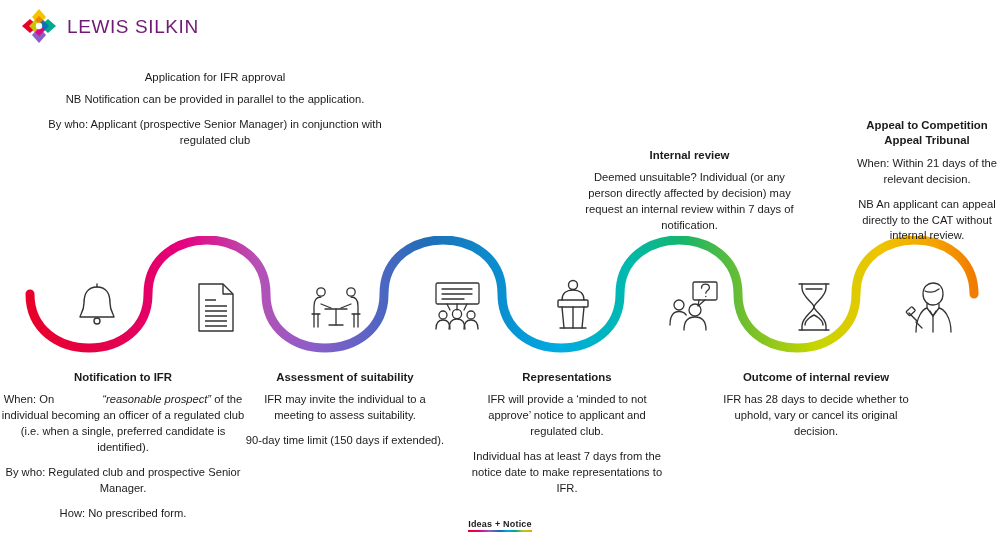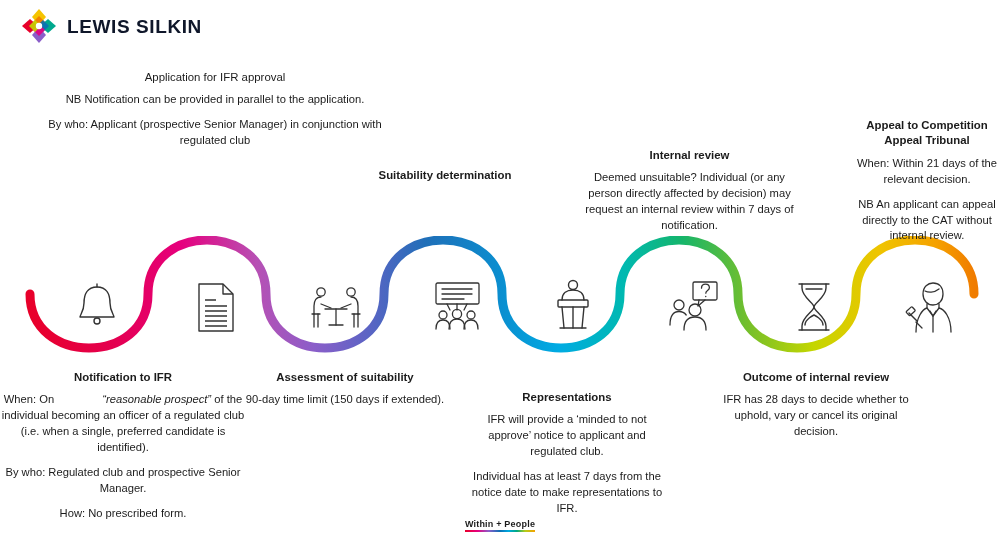--- a/index.html
+++ b/index.html
@@ -14,22 +14,22 @@
   }
   #stage{position:relative;width:1000px;height:538px;}
 
   
   .logo-wrap{
     position:absolute;left:20px;top:7px;
     display:flex;align-items:center;gap:9px;
   }
   .logo-mark{position:relative;width:38px;height:38px;}
   .logo-text{
-    font-size:19px;font-weight:bold;letter-spacing:.6px;
-    color:#0f172a;line-height:1;
+    font-size:19px;font-weight:normal;letter-spacing:.6px;
+    color:#701a75;line-height:1;
   }
 
   
   #wave{position:absolute;left:0;top:236px;width:1000px;height:145px;}
 
   
   .icon{position:absolute;}
   .icon svg{display:block;}
 
   
@@ -228,26 +228,26 @@
         <p><span class="lbl">By who</span><span>: Regulated club and prospective Senior Manager.</span></p>
         <p><span class="lbl">How</span><span>: No prescribed form.</span></p>
       </div>
       <div class="tblock" style="left: 40px; top: 70px; width: 350px;">
         <span class="ttl" style="font-weight: normal;">Application for IFR approval</span>
         <p><span>NB Notification can be provided in parallel to the application.</span></p>
         <p><span class="lbl">By who</span><span>: Applicant (prospective Senior Manager) in conjunction with regulated club</span></p>
       </div>
       <div class="tblock" style="left: 245px; top: 370px; width: 200px;">
         <span class="ttl">Assessment of suitability</span>
+        <p><span>IFR may invite the individual to a meeting to assess suitability.</span></p>
         <p><span>90-day time limit (150 days if extended).</span></p>
       </div>
       <div class="tblock" style="left: 341px; top: 168px; width: 208px;">
-        <span class="ttl">Suitability determination</span>
-      </div>
-      <div class="tblock" style="left: 467px; top: 370px; width: 200px; margin-top: 20px;">
+      </div>
+      <div class="tblock" style="left: 467px; top: 370px; width: 200px;">
         <span class="ttl">Representations</span>
         <p><span>IFR will provide a ‘minded to not approve’ notice to applicant and regulated club.</span></p>
         <p><span>Individual has at least 7 days from the notice date to make representations to IFR.</span></p>
       </div>
       <div class="tblock" style="left: 578px; top: 148px; width: 223px;">
         <span class="ttl">Internal review</span>
         <p><span>Deemed unsuitable? Individual (or any person directly affected by decision) may request an internal review within 7 days of notification.</span></p>
       </div>
       <div class="tblock" style="left: 716px; top: 370px; width: 200px;">
         <span class="ttl">Outcome of internal review</span>
@@ -255,18 +255,18 @@
       </div>
       <div class="tblock" style="left: 854px; top: 118px; width: 146px;">
         <span class="ttl">Appeal to Competition Appeal Tribunal</span>
         <p><span class="lbl">When</span><span>:  Within 21 days of the relevant decision.</span></p>
         <p><span class="lbl">NB</span><span> An applicant can appeal directly to the CAT without internal review.</span></p>
       </div>
     </div>
 
   <div class="footer">
     <div class="footer-txt">
-      <span>Within + People</span>
+      <span>Ideas + Notice</span>
       <span class="footer-bar"></span>
     </div>
   </div>
 
 </div>
 
 </body></html>

